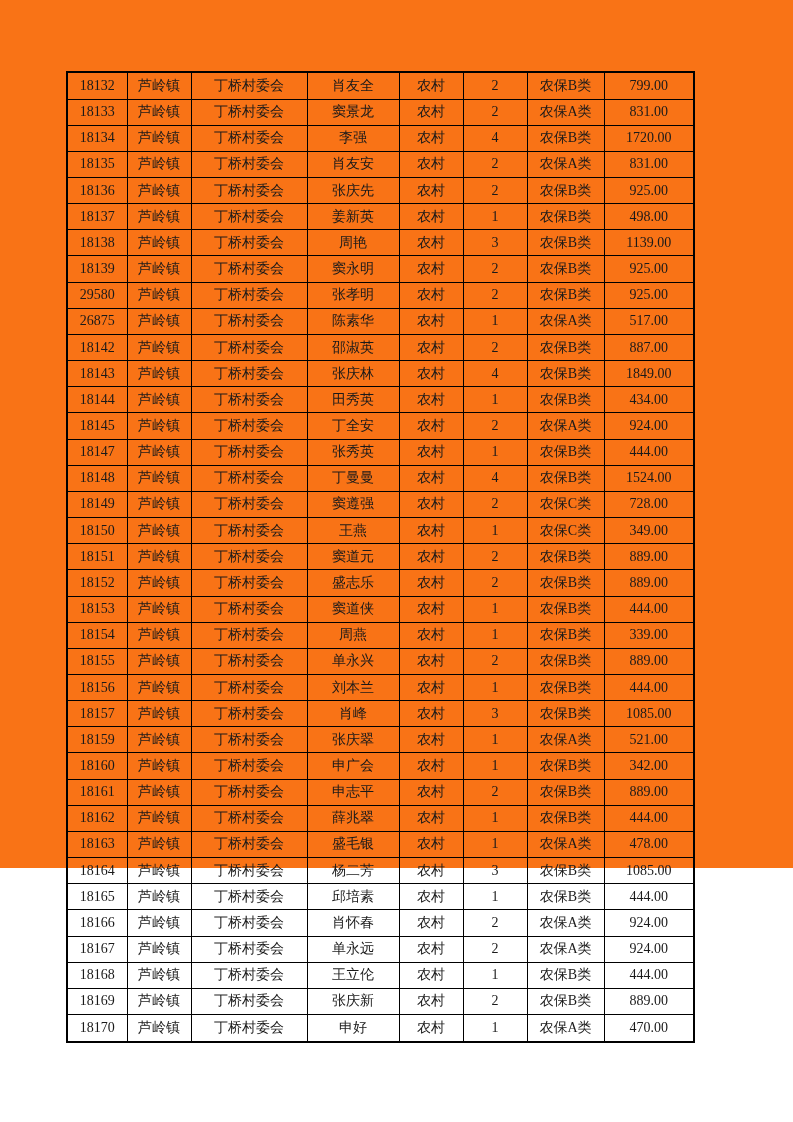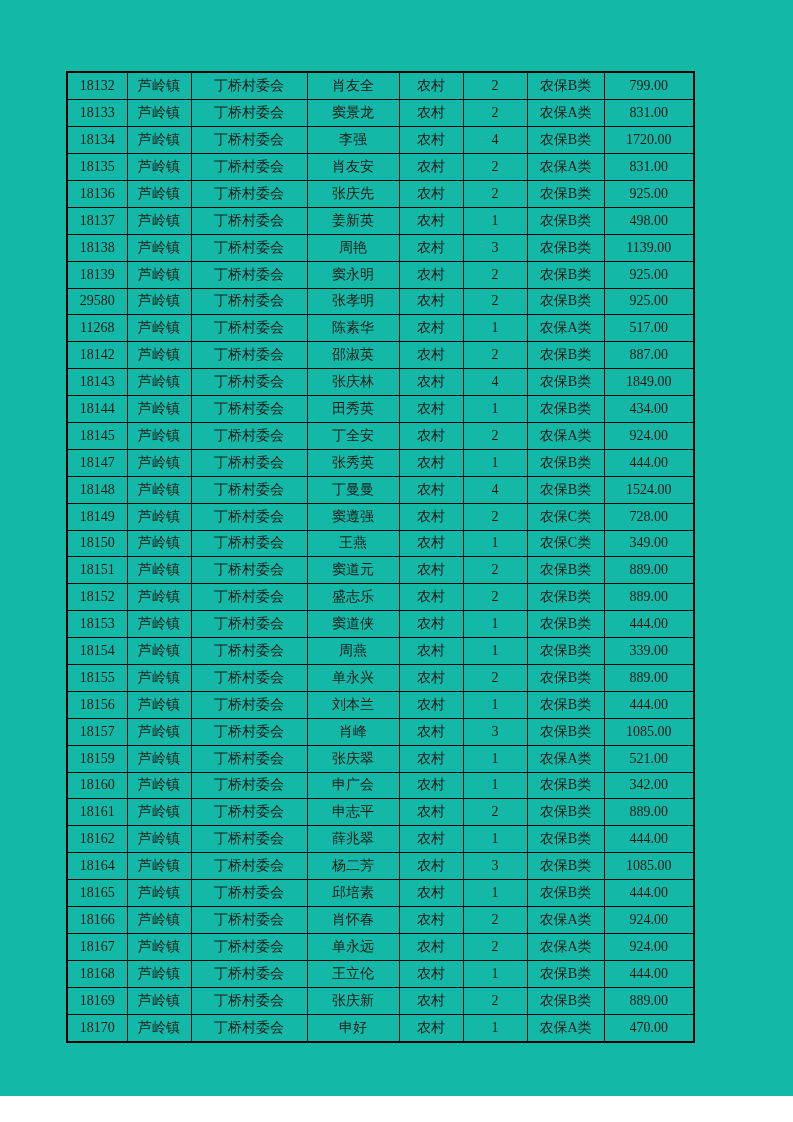--- a/index.html
+++ b/index.html
@@ -10,22 +10,22 @@
     width: 793px;
     height: 1122px;
     background: #ffffff;
     position: relative;
     font-family: "Liberation Serif", "DejaVu Serif", serif;
   }
   .page {
     position: absolute;
     left: 0; top: 0;
     width: 793px;
-    height: 1096px;
-    background: #14b8a6;
+    height: 868px;
+    background: #f97316;
   }
   table.records-table {
     position: absolute;
     left: 66px;
     top: 71px;
     width: 627px;
     height: 972px;
     border-collapse: collapse;
     table-layout: fixed;
     border: 2px solid var(--border-color, #000000);
@@ -150,21 +150,21 @@
           <td>29580</td>
           <td>芦岭镇</td>
           <td>丁桥村委会</td>
           <td>张孝明</td>
           <td>农村</td>
           <td>2</td>
           <td>农保B类</td>
           <td>925.00</td>
         </tr>
         <tr>
-          <td>11268</td>
+          <td>26875</td>
           <td>芦岭镇</td>
           <td>丁桥村委会</td>
           <td>陈素华</td>
           <td>农村</td>
           <td>1</td>
           <td>农保A类</td>
           <td>517.00</td>
         </tr>
         <tr>
           <td>18142</td>
@@ -348,20 +348,30 @@
         </tr>
         <tr>
           <td>18162</td>
           <td>芦岭镇</td>
           <td>丁桥村委会</td>
           <td>薛兆翠</td>
           <td>农村</td>
           <td>1</td>
           <td>农保B类</td>
           <td>444.00</td>
+        </tr>
+        <tr>
+          <td>18163</td>
+          <td>芦岭镇</td>
+          <td>丁桥村委会</td>
+          <td>盛毛银</td>
+          <td>农村</td>
+          <td>1</td>
+          <td>农保A类</td>
+          <td>478.00</td>
         </tr>
         <tr>
           <td>18164</td>
           <td>芦岭镇</td>
           <td>丁桥村委会</td>
           <td>杨二芳</td>
           <td>农村</td>
           <td>3</td>
           <td>农保B类</td>
           <td>1085.00</td>

